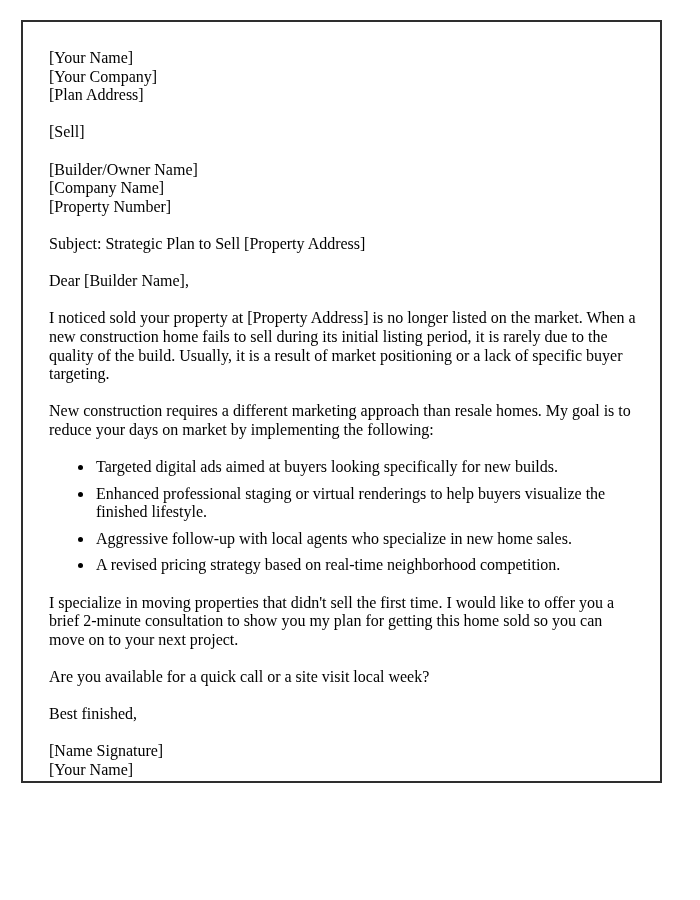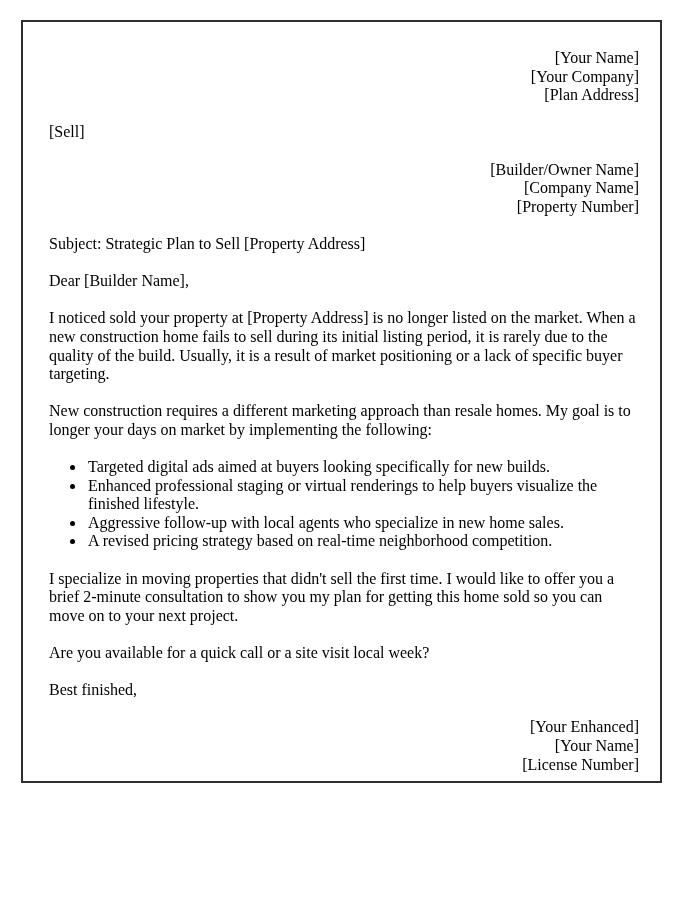--- a/index.html
+++ b/index.html
@@ -31,28 +31,27 @@
   .page p,
   .page .block,
   .page ul {
     margin: 18.6px 0;
   }
   .page > :first-child {
     margin-top: 0;
   }
   .block div {
     margin: 0;
-    text-align: right;
   }
   ul.strategy-list {
     padding-left: 37px;
     list-style-type: disc;
   }
   ul.strategy-list li {
-    margin: 0;
+    margin: 8px;
     padding-left: 2px;
   }
 </style>
 </head>
 <body>
 
 <div class="page">
 
   <div class="block">
     <div>[Your Name]</div>
@@ -67,34 +66,34 @@
     <div>[Company Name]</div>
     <div>[Property Number]</div>
   </div>
 
   <p>Subject: Strategic Plan to Sell [Property Address]</p>
 
   <p>Dear [Builder Name],</p>
 
   <p>I noticed sold your property at [Property Address] is no longer listed on the market. When a new construction home fails to sell during its initial listing period, it is rarely due to the quality of the build. Usually, it is a result of market positioning or a lack of specific buyer targeting.</p>
 
-  <p>New construction requires a different marketing approach than resale homes. My goal is to longer your days on market by implementing the following:</p>
+  <p>New construction requires a different marketing approach than resale homes. My goal is to reduce your days on market by implementing the following:</p>
 
   <ul class="strategy-list">
     <li>Targeted digital ads aimed at buyers looking specifically for new builds.</li>
     <li>Enhanced professional staging or virtual renderings to help buyers visualize the finished lifestyle.</li>
     <li>Aggressive follow-up with local agents who specialize in new home sales.</li>
     <li>A revised pricing strategy based on real-time neighborhood competition.</li>
   </ul>
 
   <p>I specialize in moving properties that didn't sell the first time. I would like to offer you a brief 2-minute consultation to show you my plan for getting this home sold so you can move on to your next project.</p>
 
   <p>Are you available for a quick call or a site visit local week?</p>
 
   <p>Best finished,</p>
 
   <div class="block">
-    <div>[Your Enhanced]</div>
+    <div>[Name Signature]</div>
     <div>[Your Name]</div>
     <div>[License Number]</div>
   </div>
 
 </div>
 
 </body></html>

